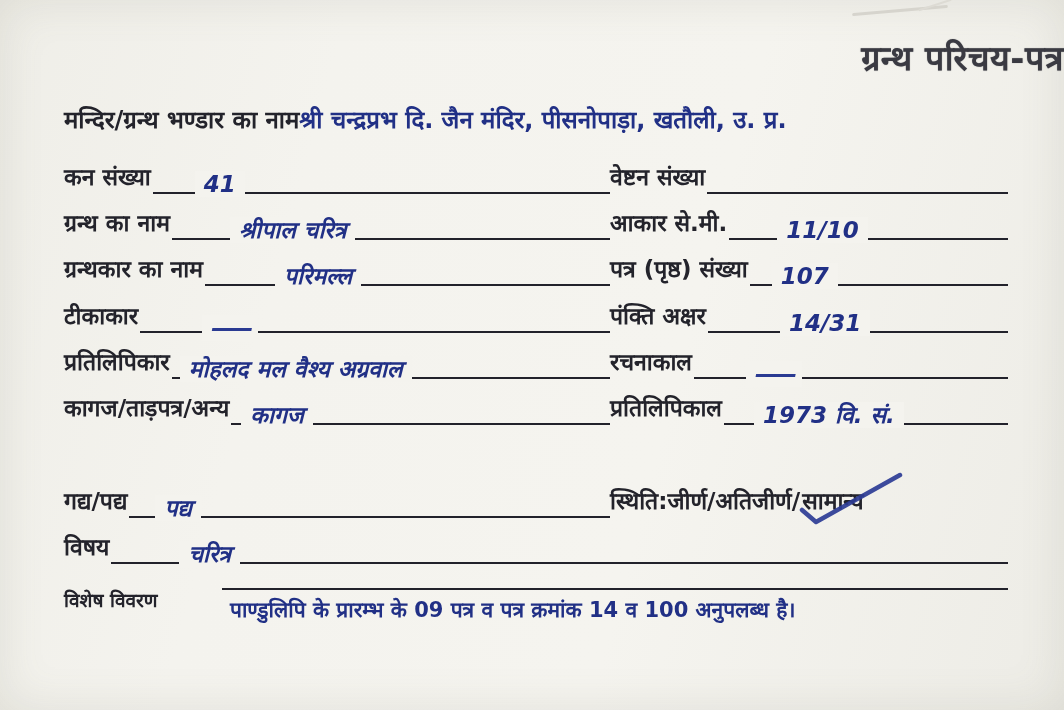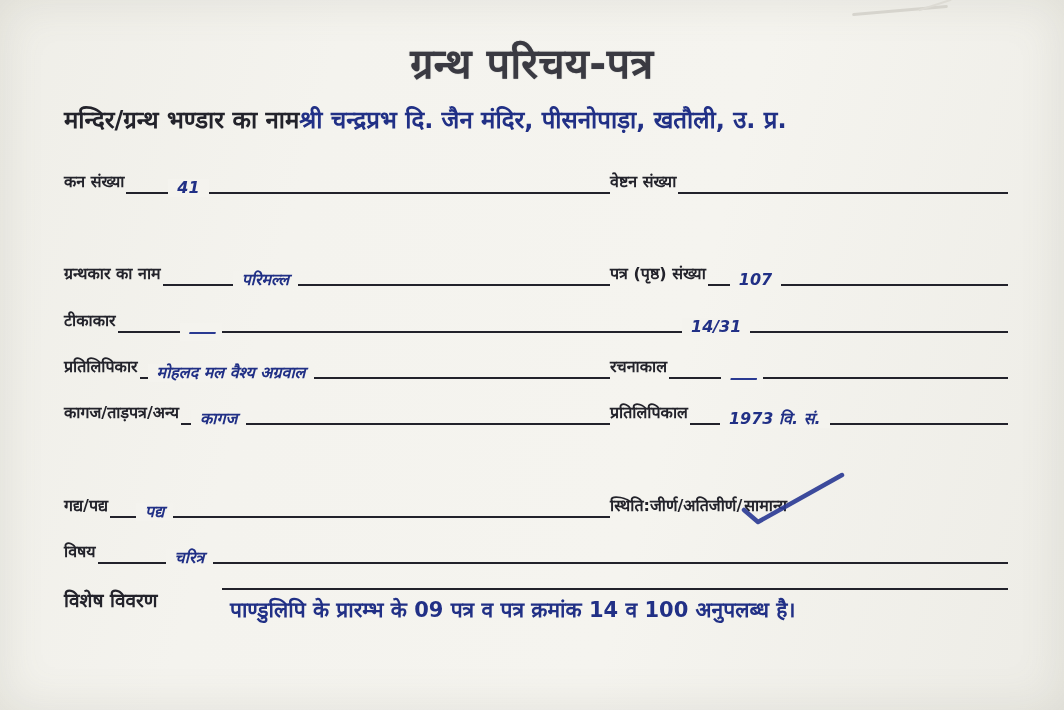--- a/index.html
+++ b/index.html
@@ -15,35 +15,35 @@
   }
   .fold{
     position:absolute;top:9px;left:852px;width:96px;height:3px;
     background:#d6d4cd;transform:rotate(-5deg);border-radius:2px;
   }
   .fold2{
     position:absolute;top:4px;left:918px;width:34px;height:2px;
     background:#dddbd4;transform:rotate(-18deg);
   }
   .title{
-    position:absolute;top:34px;left:0;right:0;text-align:center;
-    font-size:41px;font-weight:bold;color:#3a3a42;letter-spacing:.5px;
+    position:absolute;top:34px;left:0;right:0;text-align:right;
+    font-size:34px;font-weight:bold;color:#3a3a42;letter-spacing:.5px;
     text-shadow:0 0 1px rgba(58,58,66,.55);
   }
   .header-row{
     position:absolute;top:102px;left:64px;right:30px;
     display:flex;white-space:nowrap;
     font-size:24px;font-weight:bold;align-items:baseline;
   }
   .header-row .hlabel{color:#23232b;}
   .header-row .hvalue{color:#213086;}
   .row{
     position:absolute;left:64px;right:56px;height:46px;
     display:flex;align-items:flex-end;
-    font-size:16px;font-weight:bold;
+    font-size:23px;font-weight:bold;
   }
   .field{display:flex;align-items:flex-end;min-width:0;}
   .field.left{width:546px;}
   .field.right{flex:1;}
   .field .label{color:#23232b;white-space:nowrap;padding:0 2px 2px 0;}
   .field .fill{
     flex:1;position:relative;height:100%;
     border-bottom:2.5px solid #22222b;
   }
   .field .fill.noline{border-bottom:none;}
@@ -83,20 +83,34 @@
       <div class="fill">
         <span class="value" style="left:42px">41</span>
       </div>
     </div>
     <div class="field right">
       <span class="label">वेष्टन संख्या</span>
       <div class="fill"></div>
     </div>
   </div>
 
+  <div class="row" style="top:194px">
+    <div class="field left">
+      <span class="label">ग्रन्थ का नाम</span>
+      <div class="fill">
+        <span class="value" style="left:58px">श्रीपाल चरित्र</span>
+      </div>
+    </div>
+    <div class="field right">
+      <span class="label">आकार से.मी.</span>
+      <div class="fill">
+        <span class="value" style="left:48px">11/10</span>
+      </div>
+    </div>
+  </div>
 
   <div class="row" style="top:240px">
     <div class="field left">
       <span class="label">ग्रन्थकार का नाम</span>
       <div class="fill">
         <span class="value" style="left:70px">परिमल्ल</span>
       </div>
     </div>
     <div class="field right">
       <span class="label">पत्र (पृष्ठ) संख्या</span>
@@ -107,20 +121,21 @@
   </div>
 
   <div class="row" style="top:287px">
     <div class="field left">
       <span class="label">टीकाकार</span>
       <div class="fill">
         <span class="value dash" style="left:62px">——</span>
       </div>
     </div>
     <div class="field right">
+      <span class="label">पंक्ति अक्षर</span>
       <div class="fill">
         <span class="value" style="left:72px">14/31</span>
       </div>
     </div>
   </div>
 
   <div class="row" style="top:333px">
     <div class="field left">
       <span class="label">प्रतिलिपिकार</span>
       <div class="fill">

